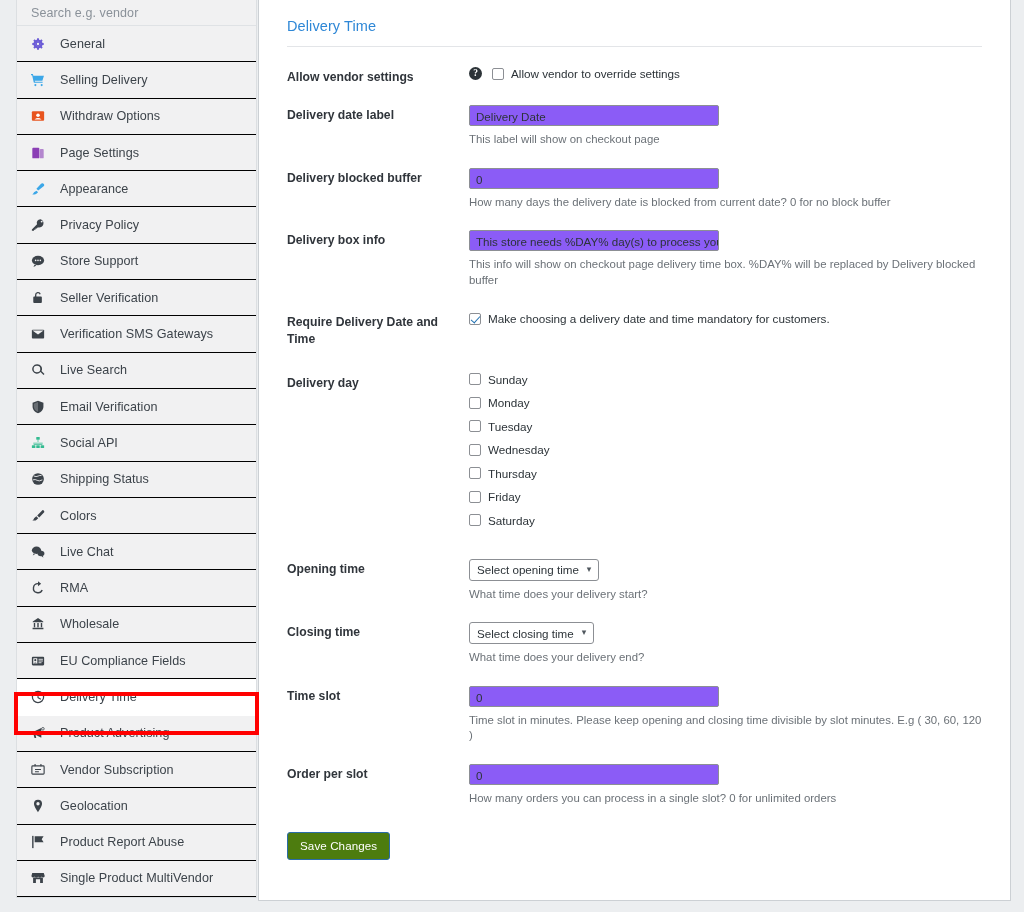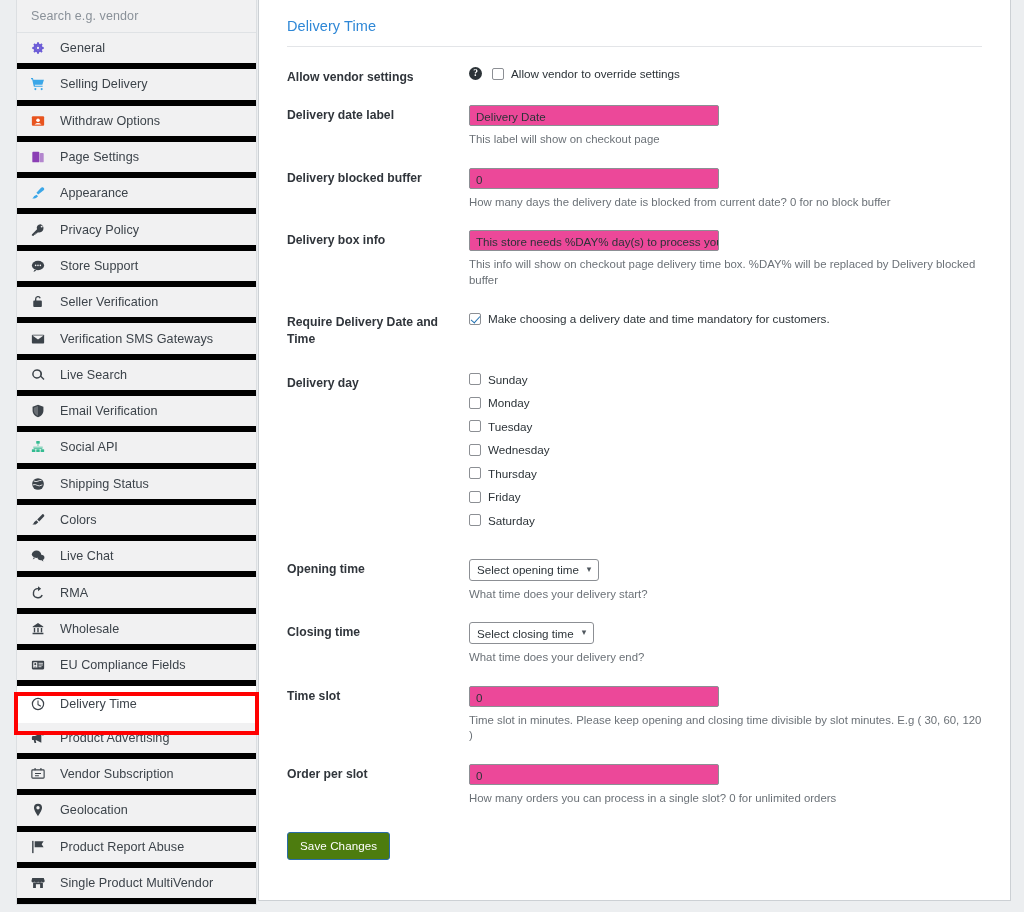--- a/index.html
+++ b/index.html
@@ -20,38 +20,38 @@
   
   #sidebar {
     position: absolute;
     left: 16px; top: 0px;
     width: 241px;
     background: #f1f1f2;
     border: 1px solid #dcdfe2;
     border-top: none;
   }
   .search-row {
-    height: 33px;
+    height: 26px;
     display: flex; align-items: center;
     padding: 0 14px;
     background: #f1f1f2;
     border-bottom: 1px solid #dfe2e5;
     text-align: right;
   }
   .search-row .ph {
     font-size: 12.5px;
     color: #8a9199;
     letter-spacing: .1px;
   }
   .nav-item {
     height: 36.3px;
     display: flex; align-items: center;
     padding: 0 14px;
     background: #f1f1f2;
-    border-bottom: 6px solid #000000;
+    border-bottom: 1px solid #000000;
     cursor: pointer;
   }
   .nav-item .ico {
     width: 20px; min-width: 20px; height: 16px;
     display: flex; align-items: center; justify-content: flex-start;
     margin-right: 9px;
   }
   .nav-item .ico svg { display: block; }
   .nav-item .lbl {
     font-size: 12.6px;
@@ -111,21 +111,21 @@
     line-height: 1.35;
     padding-top: 2px;
   }
   .fctl { flex: 1; }
 
   .txtinput {
     display: block;
     width: 250px; height: 21px;
     border: 1px solid #8c8f94;
     border-radius: 2px;
-    background: #ec4899;
+    background: #8b5cf6;
     font-size: 11.6px;
     color: #2c3338;
     padding: 2px 6px;
     line-height: 17px;
     font-family: "Liberation Sans", sans-serif;
     overflow: hidden; white-space: nowrap;
   }
   .helper {
     font-size: 11.4px;
     color: #6b7177;

